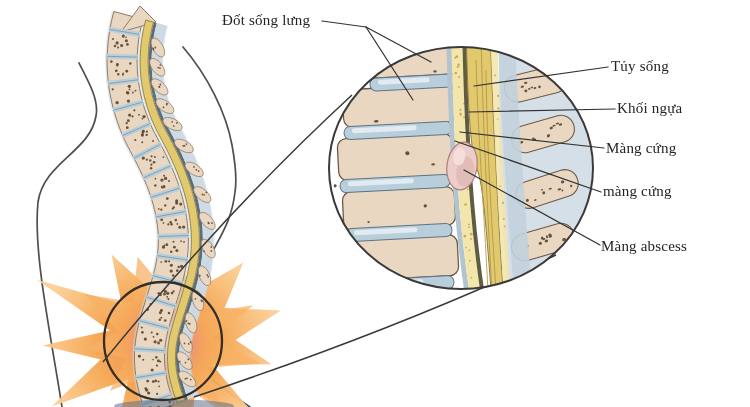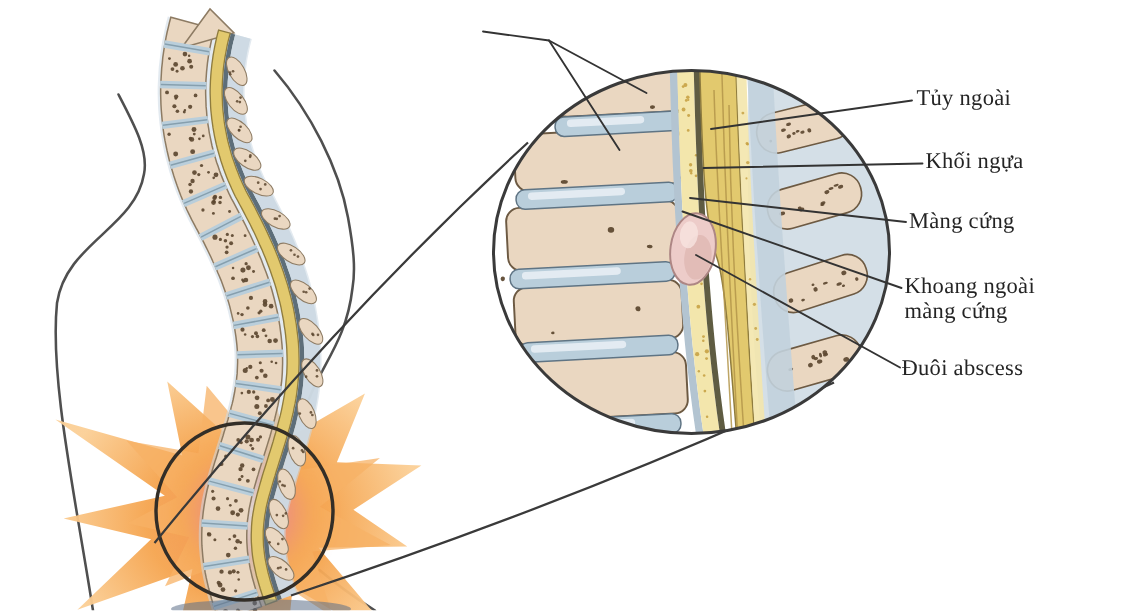--- a/index.html
+++ b/index.html
@@ -655,21 +655,21 @@
       <path d="M 366 27 L 431 62"></path>
       <path d="M 366 27 L 413 100"></path>
       <path d="M 608 67 L 474 86"></path>
       <path d="M 615 109 L 469 112"></path>
       <path d="M 604 148 L 460 132"></path>
       <path d="M 601 192 L 455 141"></path>
       <path d="M 600 245 L 464 170"></path>
     </g>
   </svg>
 
-  <div class="label" style="left:611px;top:58px">Tủy ngoài</div>
+  <div class="label" style="left:222px;top:12px">Đốt sống lưng</div>
+  <div class="label" style="left:611px;top:58px">Tủy sống</div>
   <div class="label" style="left:617px;top:100px">Khối ngựa</div>
   <div class="label" style="left:606px;top:140px">Màng cứng</div>
   <div class="label" style="left:603px;top:183px">
-    <div>Khoang ngoài</div>
     <div>màng cứng</div>
   </div>
-  <div class="label" style="left:601px;top:238px">Đuôi abscess</div>
+  <div class="label" style="left:601px;top:238px">Màng abscess</div>
 </div>
 
 </body></html>

